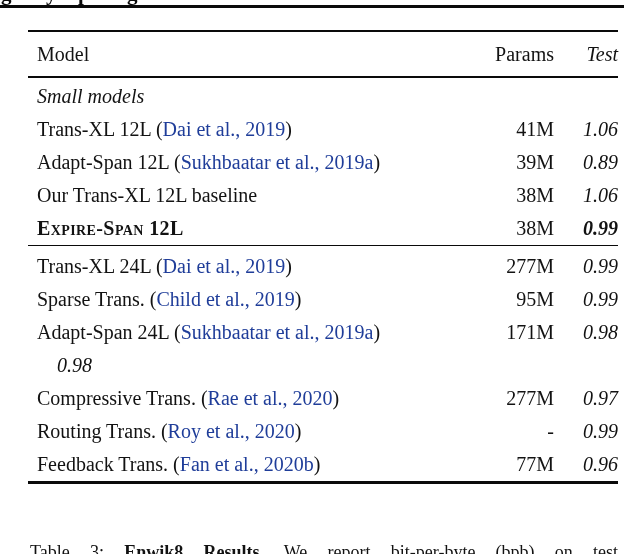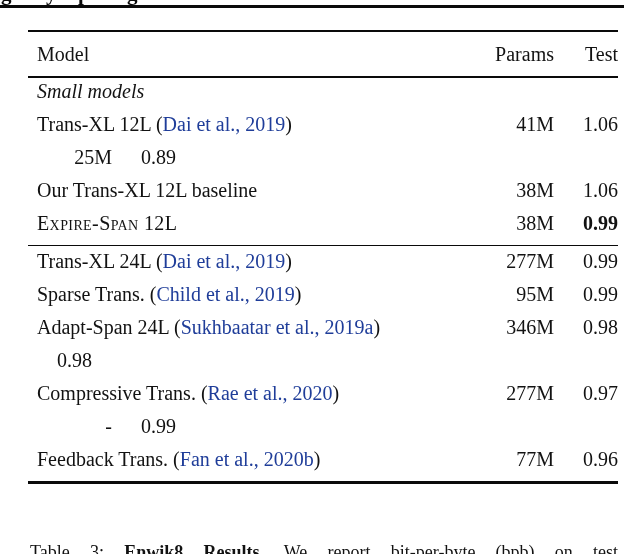--- a/index.html
+++ b/index.html
@@ -47,30 +47,30 @@
   .rule.mid { height: 1.6px; }
   .rule.bottom { height: 3px; }
 
   .hrow {
     display: flex; align-items: center;
     height: 44px;
   }
   .sec1 { padding-top: 2px; }
   .sec2 { padding-top: 4px; }
   .row {
-    display: flex; 
+    display: flex; align-items: center;
     height: 33px;
   }
   .cell { white-space: nowrap; }
   .name { flex: 1 1 auto; padding-left: 9px; overflow: hidden; }
   .params { width: 84px; text-align: right; }
-  .test  { width: 48px; text-align: right; margin-left: 16px; }
+  .test  { width: 48px; text-align: right; margin-left: 16px; font-style: italic; }
   .bold  { font-weight: bold; }
   .italic { font-style: italic; }
-  .sc { font-variant: small-caps; letter-spacing: 0.4px; }
+  .sc { font-variant: small-caps; letter-spacing: 0.4px; font-weight: bold; }
   .cite { color: var(--cite, #1f3d99); }
 
   
   .caption {
     position: absolute; left: 30px; top: 541px; width: 588px;
     font-size: 18px; line-height: 22px;
     text-align: justify;
     text-align-last: justify;
     white-space: nowrap;
   }
@@ -104,21 +104,22 @@
       <div class="row">
         <span class="cell name italic">Small models</span>
       </div>
       <div id="sec1-rows">
           <div class="row">
             <span class="cell name"><span>Trans-XL 12L</span> (<span class="cite">Dai et al., 2019</span>)</span>
             <span class="cell params">41M</span>
             <span class="cell test">1.06</span>
           </div>
           <div class="row">
-            <span class="cell params">25M</span>
+            <span class="cell name"><span>Adapt-Span 12L</span> (<span class="cite">Sukhbaatar et al., 2019a</span>)</span>
+            <span class="cell params">39M</span>
             <span class="cell test">0.89</span>
           </div>
           <div class="row">
             <span class="cell name"><span>Our Trans-XL 12L baseline</span></span>
             <span class="cell params">38M</span>
             <span class="cell test">1.06</span>
           </div>
           <div class="row">
             <span class="cell name"><span class="sc">Expire-Span 12L</span></span>
             <span class="cell params">38M</span>
@@ -136,32 +137,33 @@
             <span class="cell params">277M</span>
             <span class="cell test">0.99</span>
           </div>
           <div class="row">
             <span class="cell name"><span>Sparse Trans.</span> (<span class="cite">Child et al., 2019</span>)</span>
             <span class="cell params">95M</span>
             <span class="cell test">0.99</span>
           </div>
           <div class="row">
             <span class="cell name"><span>Adapt-Span 24L</span> (<span class="cite">Sukhbaatar et al., 2019a</span>)</span>
-            <span class="cell params">346M</span>
+            <span class="cell params">171M</span>
             <span class="cell test">0.98</span>
           </div>
           <div class="row">
             <span class="cell test">0.98</span>
           </div>
           <div class="row">
             <span class="cell name"><span>Compressive Trans.</span> (<span class="cite">Rae et al., 2020</span>)</span>
             <span class="cell params">277M</span>
             <span class="cell test">0.97</span>
           </div>
           <div class="row">
+            <span class="cell name"><span>Routing Trans.</span> (<span class="cite">Roy et al., 2020</span>)</span>
             <span class="cell params">-</span>
             <span class="cell test">0.99</span>
           </div>
           <div class="row">
             <span class="cell name"><span>Feedback Trans.</span> (<span class="cite">Fan et al., 2020b</span>)</span>
             <span class="cell params">77M</span>
             <span class="cell test">0.96</span>
           </div>
         </div>
     </div>

